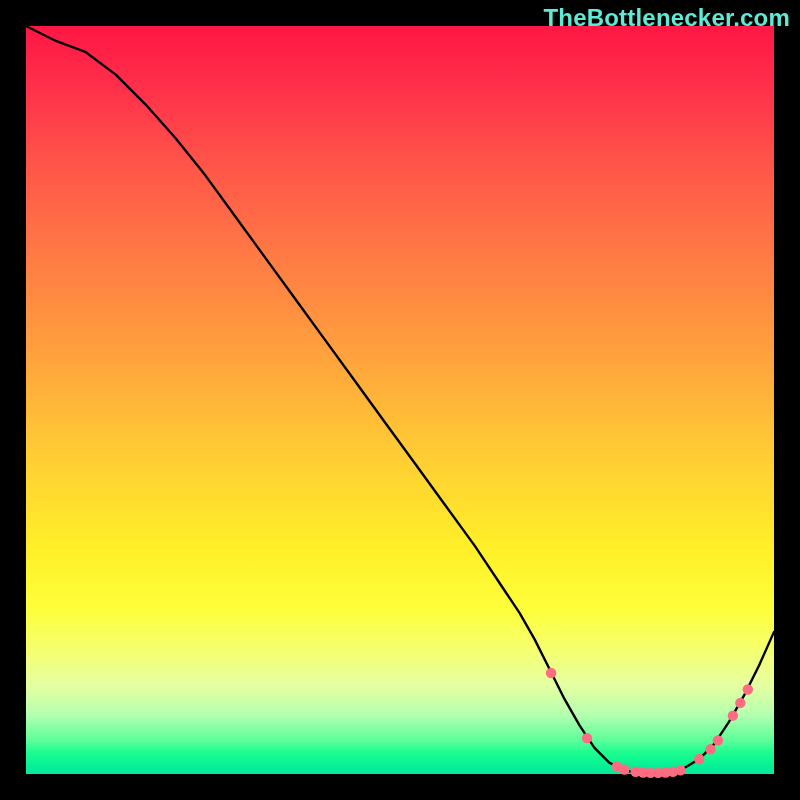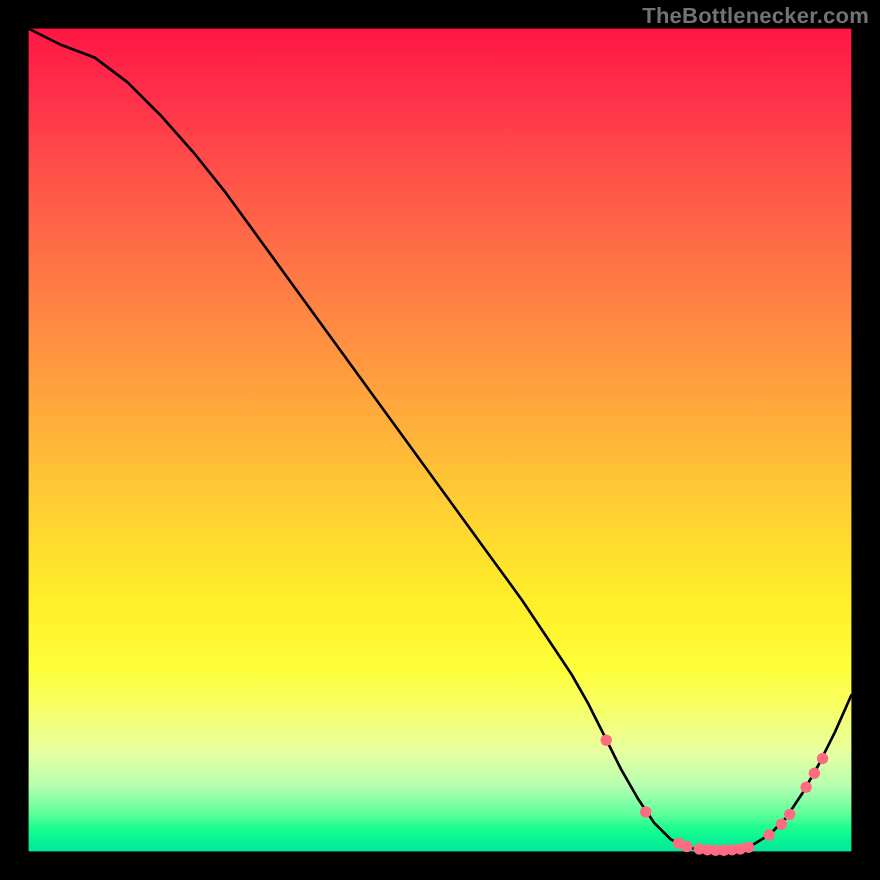--- a/index.html
+++ b/index.html
@@ -7,23 +7,23 @@
   .container {
     position: relative;
     width: 800px;
     height: 800px;
     background: #000;
   }
   .watermark {
     position: absolute;
     top: 4px;
     right: 10px;
-    color: #737373;
+    color: #5eead4;
     font-family: Arial, Helvetica, sans-serif;
-    font-size: 20px;
+    font-size: 24px;
     font-weight: bold;
     z-index: 10;
     letter-spacing: 0.2px;
   }
   .plot-frame {
     position: absolute;
     left: 26px;
     top: 26px;
     width: 748px;
     height: 748px;

